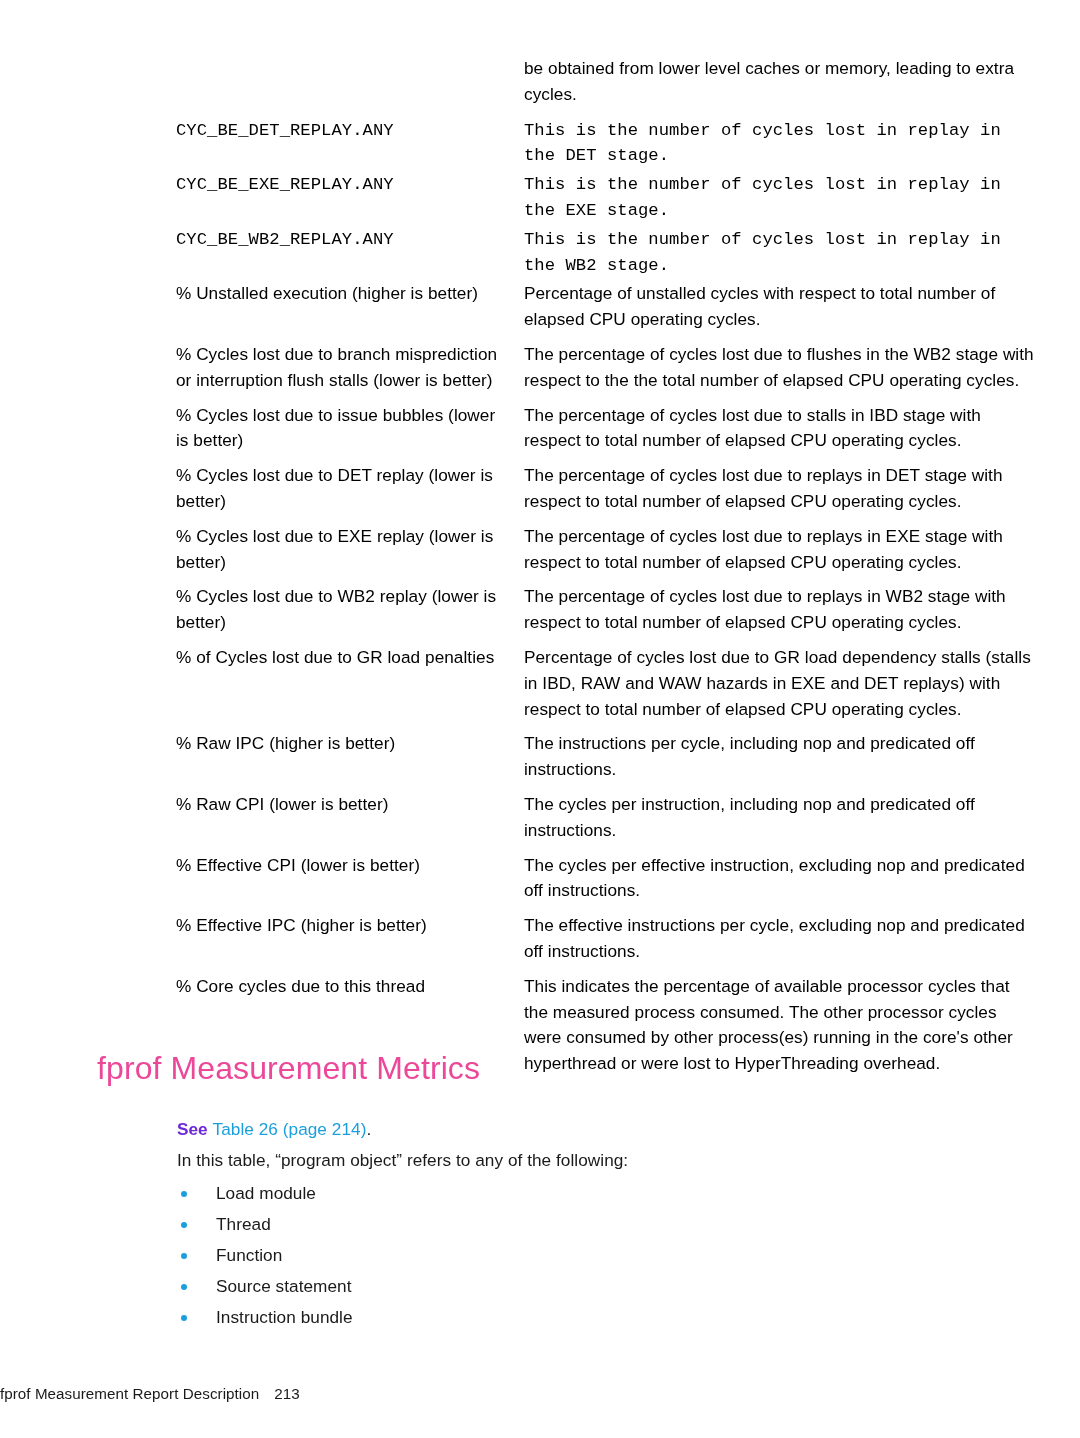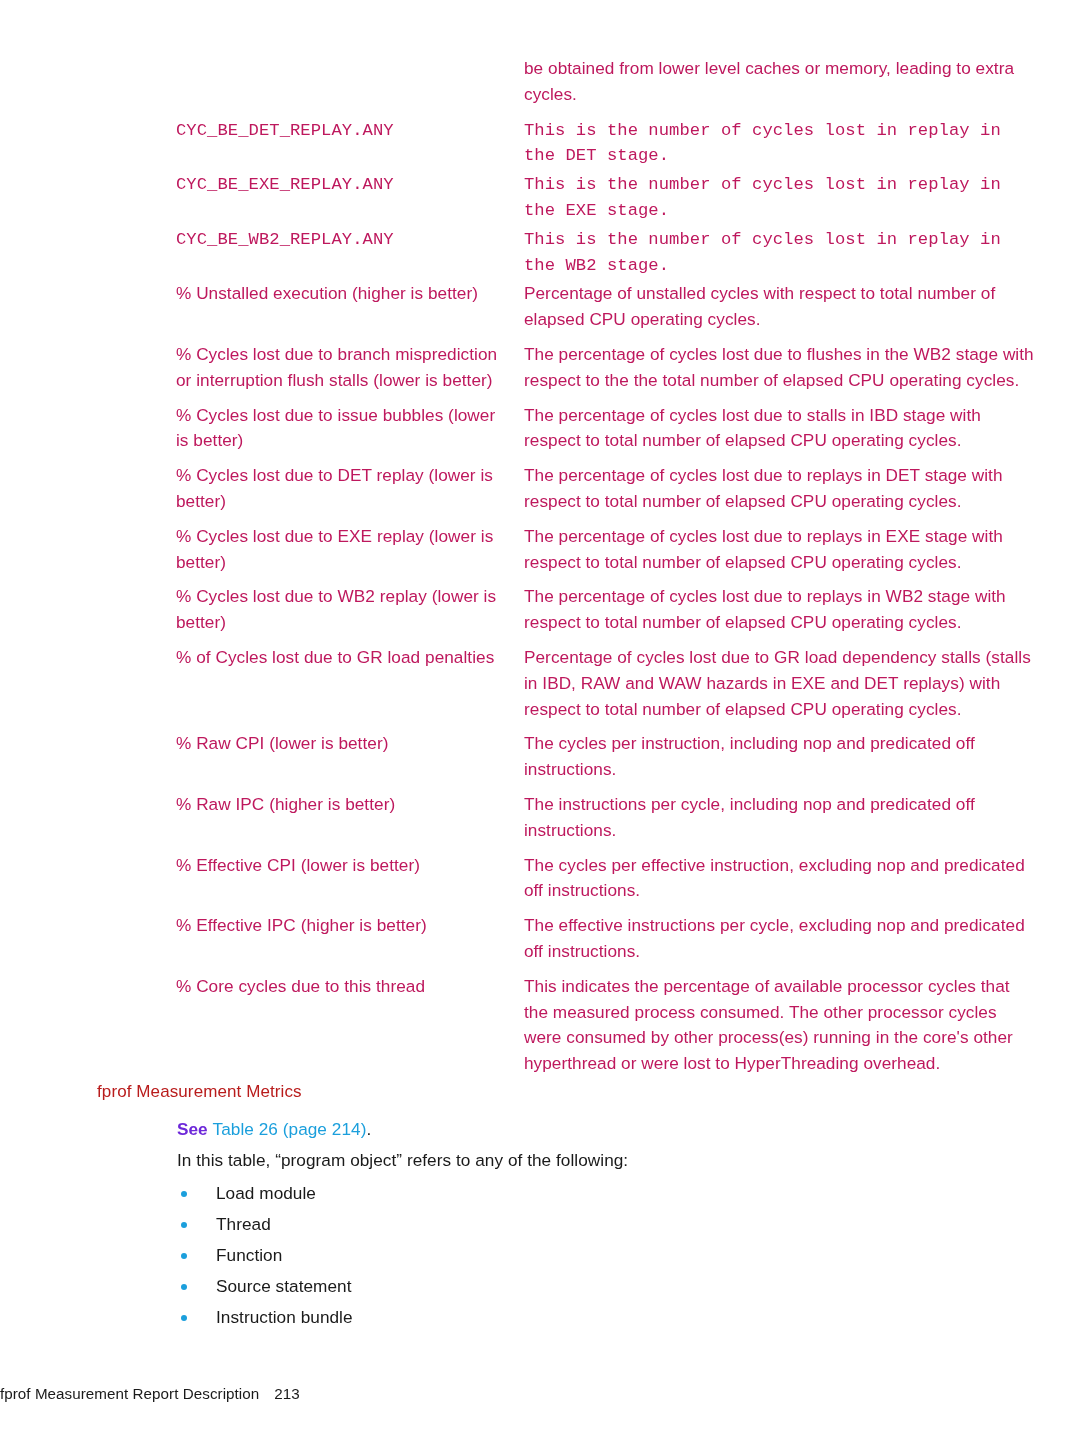--- a/index.html
+++ b/index.html
@@ -31,21 +31,21 @@
     top: 56px;
     width: 846px;
     border-collapse: collapse;
     table-layout: fixed;
   }
   .metrics-table td {
     vertical-align: top;
     padding: 0 0 9px 0;
     font-size: 17.2px;
     line-height: 25.8px;
-    color: #be185d;
+    color: #000000;
     letter-spacing: 0.05px;
   }
   .metrics-table td.col-term {
     width: 334px;
     padding-right: 14px;
   }
   .metrics-table td.col-desc {
     width: 512px;
   }
   .metrics-table tr.row-tight td {
@@ -53,24 +53,24 @@
     font-family: Liberation Mono, monospace;
   }
   .metrics-table tr.row-cont td {
     padding-bottom: 10px;
   }
 
   
   .section-heading {
     position: absolute;
     left: 97px;
-    top: 1076px;
-    font-size: 17px;
+    top: 1052px;
+    font-size: 32px;
     line-height: 32px;
-    color: #b91c1c;
+    color: #ec4899;
     letter-spacing: 0.1px;
     white-space: nowrap;
   }
 
   
   .body-block {
     position: absolute;
     left: 177px;
     top: 1114px;
     width: 820px;
@@ -177,26 +177,26 @@
         </tr>
         <tr>
           <td class="col-term">% Cycles lost due to WB2 replay (lower is better)</td>
           <td class="col-desc">The percentage of cycles lost due to replays in WB2 stage with respect to total number of elapsed CPU operating cycles.</td>
         </tr>
         <tr>
           <td class="col-term">% of Cycles lost due to GR load penalties</td>
           <td class="col-desc">Percentage of cycles lost due to GR load dependency stalls (stalls in IBD, RAW and WAW hazards in EXE and DET replays) with respect to total number of elapsed CPU operating cycles.</td>
         </tr>
         <tr>
+          <td class="col-term">% Raw IPC (higher is better)</td>
+          <td class="col-desc">The instructions per cycle, including nop and predicated off instructions.</td>
+        </tr>
+        <tr>
           <td class="col-term">% Raw CPI (lower is better)</td>
           <td class="col-desc">The cycles per instruction, including nop and predicated off instructions.</td>
-        </tr>
-        <tr>
-          <td class="col-term">% Raw IPC (higher is better)</td>
-          <td class="col-desc">The instructions per cycle, including nop and predicated off instructions.</td>
         </tr>
         <tr>
           <td class="col-term">% Effective CPI (lower is better)</td>
           <td class="col-desc">The cycles per effective instruction, excluding nop and predicated off instructions.</td>
         </tr>
         <tr>
           <td class="col-term">% Effective IPC (higher is better)</td>
           <td class="col-desc">The effective instructions per cycle, excluding nop and predicated off instructions.</td>
         </tr>
         <tr>

